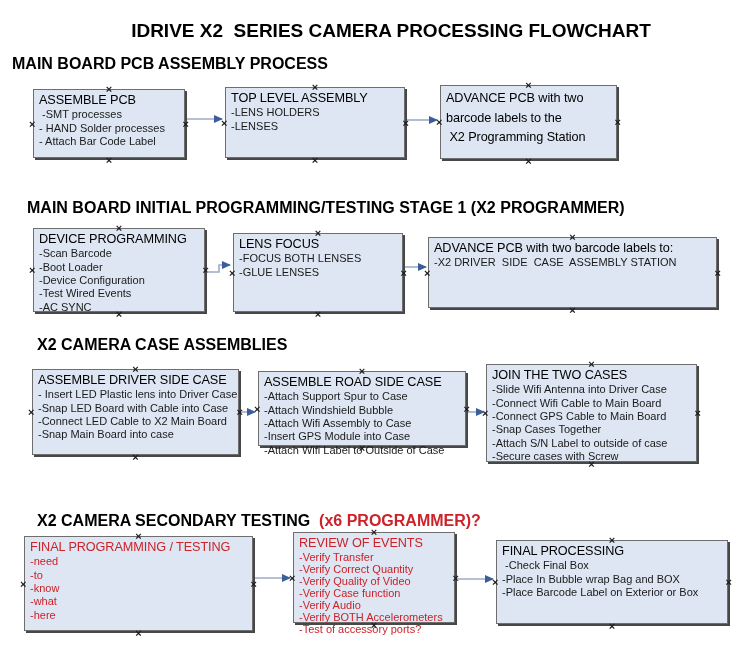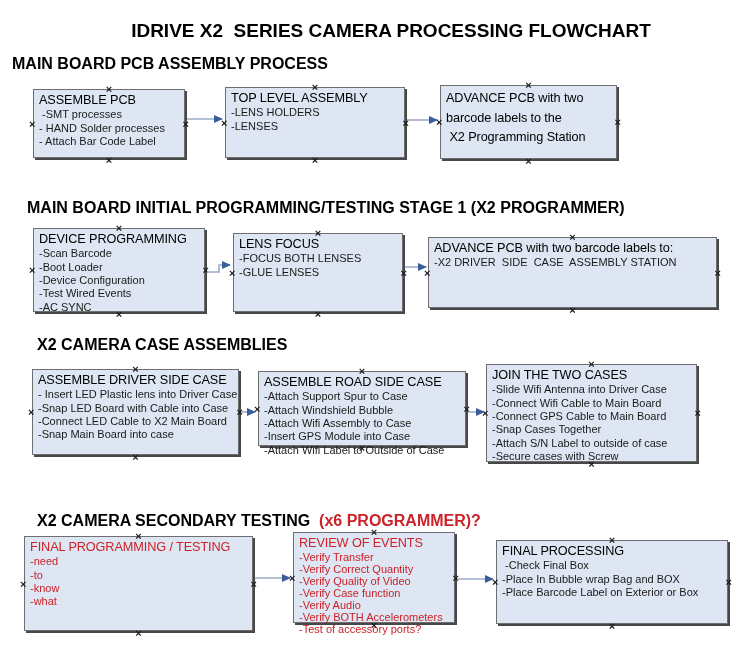--- a/index.html
+++ b/index.html
@@ -172,20 +172,21 @@
       <span class="handle h-right">×</span>
     </div>
 
   <div class="fc-box red-text" style="left:24px; top:536px; width:229px; height:95px;">
     <div class="fc-title">FINAL PROGRAMMING / TESTING</div>
     <div>
         <div class="fc-item">-need</div>
         <div class="fc-item">-to</div>
         <div class="fc-item">-know</div>
         <div class="fc-item">-what</div>
+        <div class="fc-item">-here</div>
       </div>
   <span class="handle h-top">×</span>
       <span class="handle h-bottom">×</span>
       <span class="handle h-left">×</span>
       <span class="handle h-right">×</span>
     </div>
 
   <div class="fc-box red-text tight" style="left:293px; top:532px; width:162px; height:91px;">
     <div class="fc-title">REVIEW OF EVENTS</div>
     <div>

